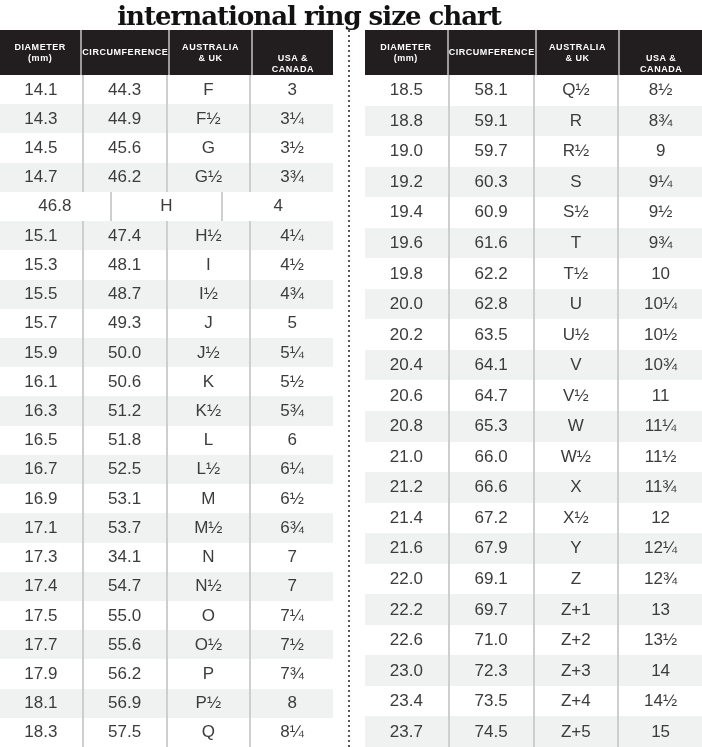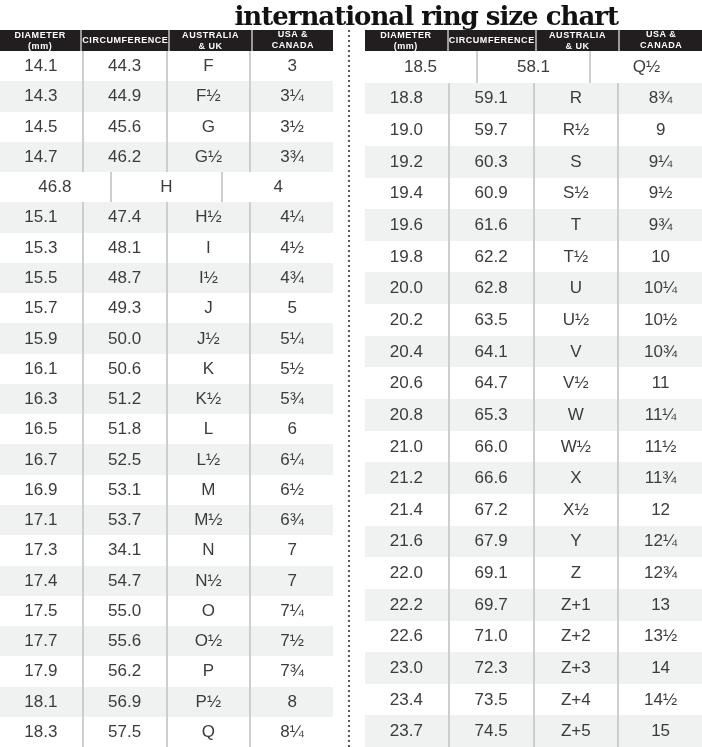--- a/index.html
+++ b/index.html
@@ -19,21 +19,21 @@
     height: 747px;
     background: #ffffff;
     font-family: "Liberation Sans", sans-serif;
     overflow: hidden;
     position: relative;
   }
   .page-title {
     margin: 0;
     height: 30px;
     line-height: 32px;
-    text-align: right;
+    text-align: center;
     padding-right: 84px;
     font-family: "DejaVu Serif", serif;
     font-weight: bold;
     font-size: 26px;
     letter-spacing: -1px;
     color: var(--title-color);
     white-space: nowrap;
   }
   .tables {
     display: flex;
@@ -60,21 +60,21 @@
     top: 0;
     bottom: 0;
     width: 2px;
     background: repeating-linear-gradient(
       to bottom,
       var(--dotted-divider) 0 2px,
       transparent 2px 5px
     );
   }
   .thead {
-    height: 21px;
+    height: 45px;
     background: var(--header-bg);
     display: flex;
     flex: none;
   }
   .th {
     flex: 1 1 0;
     display: flex;
     flex-direction: column;
     justify-content: center;
     align-items: center;
@@ -293,20 +293,21 @@
           <div class="th">
             <div>USA &amp;</div>
             <div>CANADA</div>
           </div>
         </div>
       <div class="tbody">
           <div class="tr">
             <div class="td">18.5</div>
             <div class="td">58.1</div>
             <div class="td">Q½</div>
+            <div class="td">8½</div>
           </div>
           <div class="tr">
             <div class="td">18.8</div>
             <div class="td">59.1</div>
             <div class="td">R</div>
             <div class="td">8¾</div>
           </div>
           <div class="tr">
             <div class="td">19.0</div>
             <div class="td">59.7</div>

